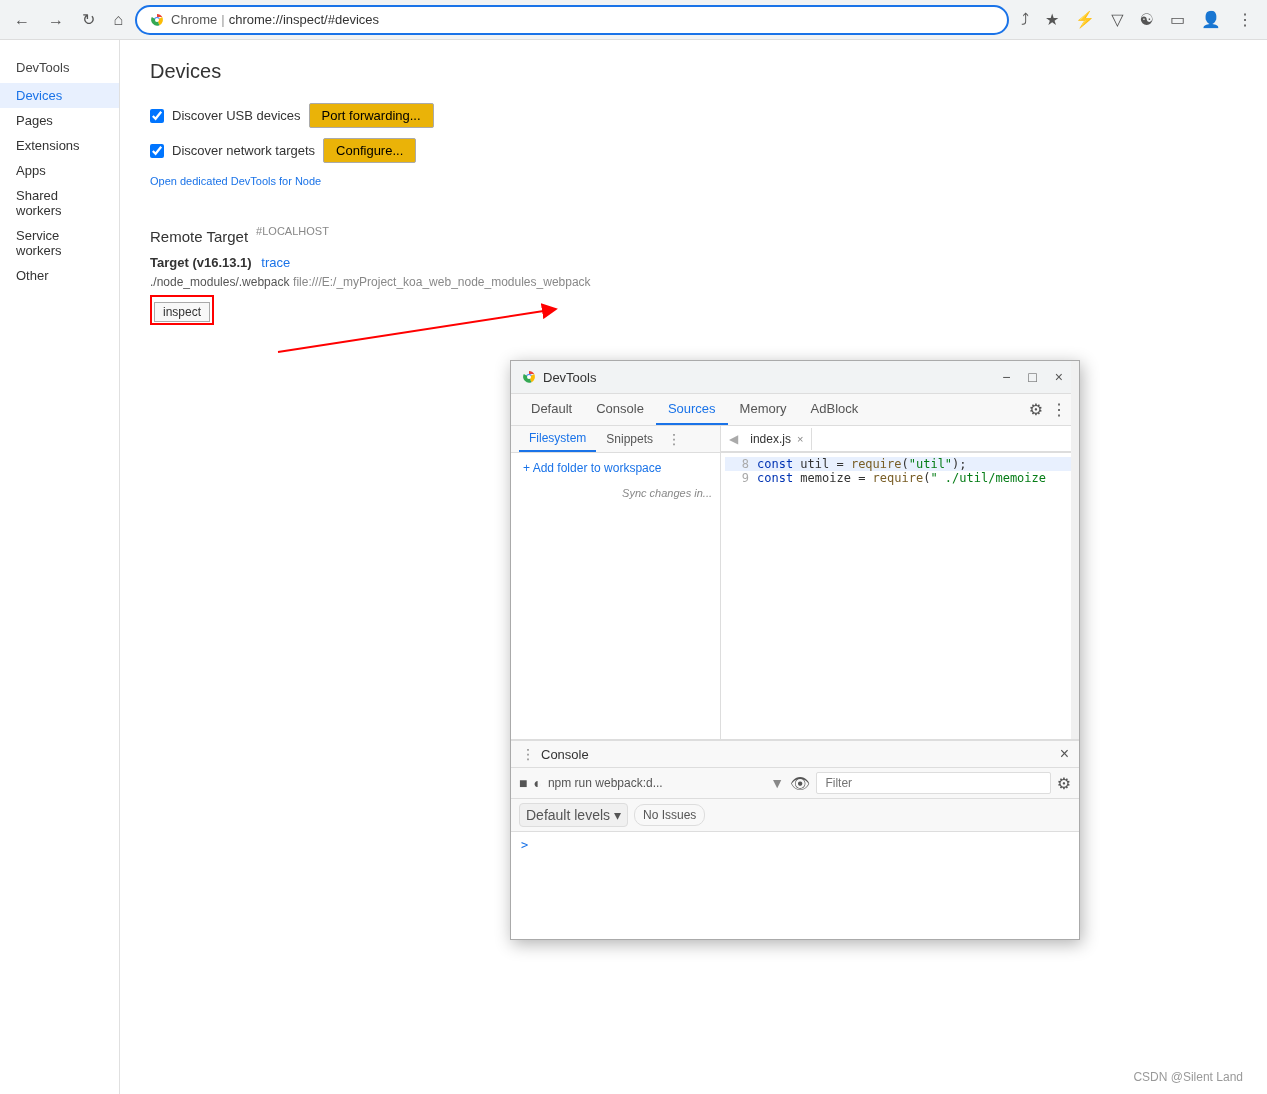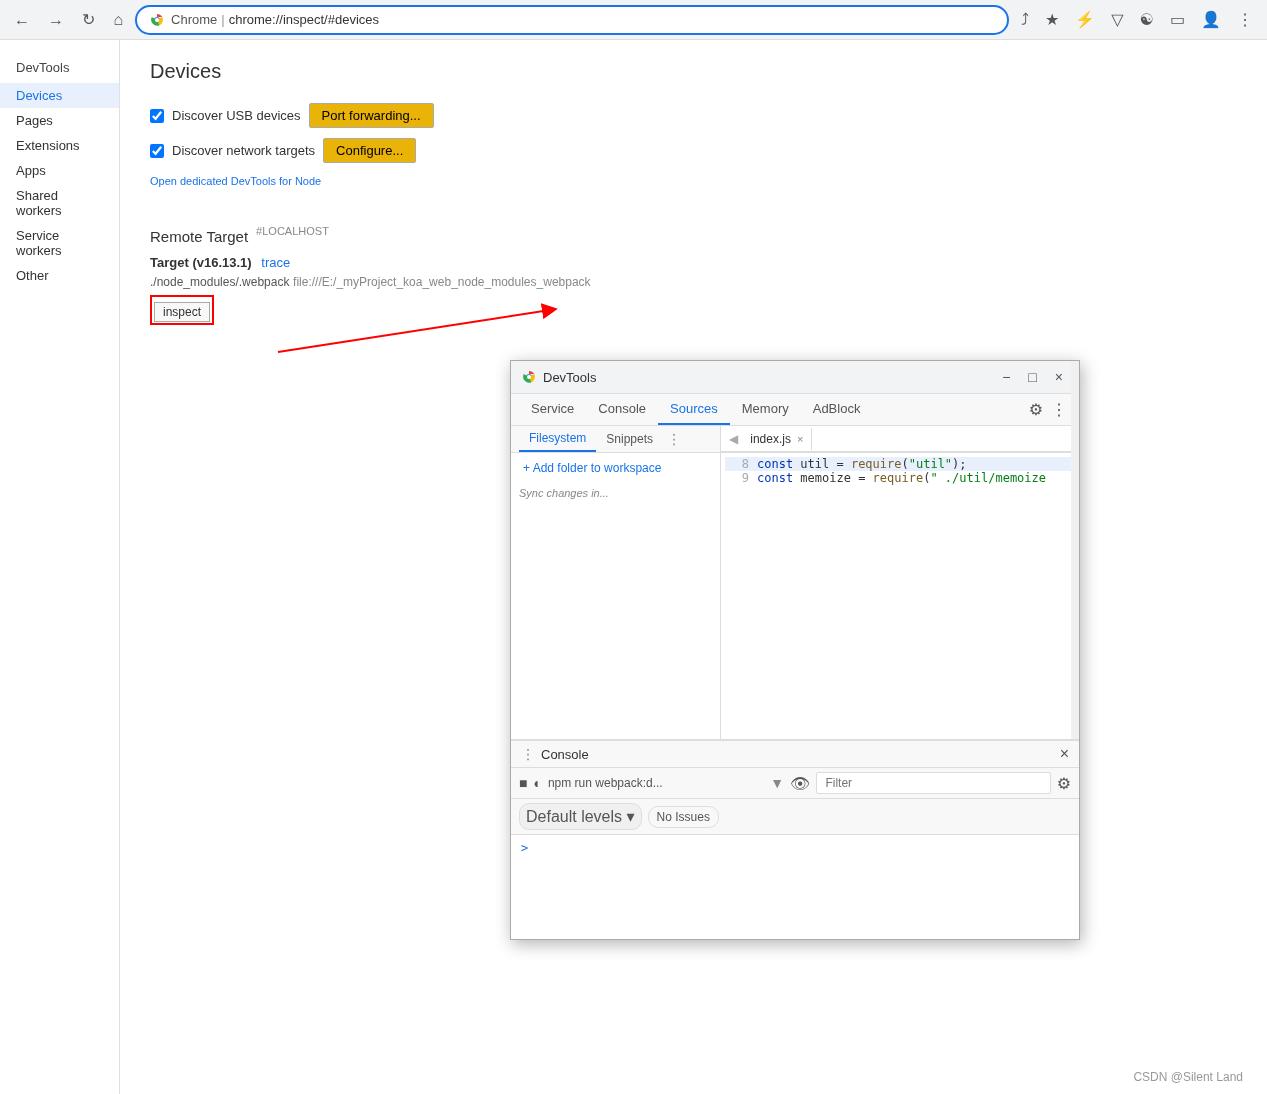--- a/index.html
+++ b/index.html
@@ -88,21 +88,21 @@
     .sources-sub-tabs { display: flex; align-items: center; border-bottom: 1px solid #ddd; padding: 0 8px; background: #f8f8f8; }
     .sources-sub-tab { padding: 5px 10px; font-size: 12px; cursor: pointer; color: #555; }
     .sources-sub-tab.active { color: #1a73e8; border-bottom: 2px solid #1a73e8; }
     .sources-sub-more { font-size: 14px; color: #888; cursor: pointer; padding: 4px; }
     .sources-file-tabs { display: flex; align-items: center; border-bottom: 1px solid #ddd; padding: 0 4px; background: #fff; font-size: 12px; }
     .file-tab { display: flex; align-items: center; gap: 4px; padding: 4px 8px; border-right: 1px solid #ddd; cursor: pointer; background: #fff; }
     .file-tab .close-x { font-size: 11px; color: #888; margin-left: 2px; }
 
     
     .sources-content { display: flex; flex: 1; overflow: hidden; }
-    .sources-left { width: 210px; border-right: 1px solid #ddd; display: flex; flex-direction: column; overflow: hidden; }
+    .sources-left { width: 210px; border-right: 1px solid #ddd; display: flex; flex-direction: column; overflow: hidden; text-align: right; }
     .add-folder-btn { display: flex; align-items: center; gap: 4px; padding: 8px 12px; font-size: 12px; color: #1a73e8; cursor: pointer; }
     .sources-editor { flex: 1; overflow: hidden; display: flex; flex-direction: column; }
     .code-area { flex: 1; background: #fff; font-family: monospace; font-size: 12px; padding: 4px; overflow: hidden; position: relative; }
     .code-line { display: flex; }
     .line-num { color: #aaa; min-width: 24px; text-align: right; margin-right: 8px; user-select: none; }
     .code-text { color: #333; white-space: pre; }
     .code-text .kw { color: #0033b3; }
     .code-text .fn { color: #795E26; }
     .code-text .str { color: #067D17; }
     .code-highlight { background: #e8f0fe; }
@@ -140,21 +140,21 @@
       height: 200px;
       background: #fff;
       border-top: 2px solid #ddd;
       display: flex; flex-direction: column;
     }
     .console-titlebar { display: flex; align-items: center; padding: 4px 10px; border-bottom: 1px solid #ddd; background: #f8f8f8; gap: 6px; }
     .console-title { font-size: 13px; font-weight: 500; flex: 1; }
     .console-close { font-size: 16px; color: #555; cursor: pointer; background: none; border: none; }
     .console-toolbar { display: flex; align-items: center; padding: 4px 8px; border-bottom: 1px solid #ddd; background: #f8f8f8; gap: 6px; }
     .console-filter { flex: 1; border: 1px solid #ddd; padding: 3px 8px; font-size: 12px; outline: none; border-radius: 2px; }
-    .console-levels { font-size: 16px; color: #555; cursor: pointer; padding: 3px 6px; background: #f0f0f0; border: 1px solid #ddd; border-radius: 10px; }
+    .console-levels { font-size: 14px; color: #555; cursor: pointer; padding: 3px 6px; background: #f0f0f0; border: 1px solid #ddd; border-radius: 4px; }
     .console-no-issues { font-size: 12px; color: #555; padding: 3px 8px; border: 1px solid #ddd; border-radius: 10px; background: #f8f8f8; }
     .console-content { flex: 1; padding: 6px 10px; font-family: monospace; font-size: 12px; overflow-y: auto; }
     .console-prompt { color: #1a73e8; }
 
     
     ::-webkit-scrollbar { width: 6px; height: 6px; }
     ::-webkit-scrollbar-track { background: #f1f1f1; }
     ::-webkit-scrollbar-thumb { background: #ccc; border-radius: 3px; }
 
     
@@ -264,21 +264,21 @@
           <path d="M10.5 13.196A6 6 0 0 1 2.804 5L8 8z" fill="#34a853"></path>
           <circle cx="8" cy="8" r="2" fill="#fff"></circle>
         </svg>
         <span class="devtools-title">DevTools</span>
         <button class="devtools-ctrl-btn">−</button>
         <button class="devtools-ctrl-btn">□</button>
         <button class="devtools-ctrl-btn">×</button>
       </div>
 
       <div class="devtools-tabs">
-        <div class="devtools-tab">Service</div>
+        <div class="devtools-tab">Default</div>
         <div class="devtools-tab">Console</div>
         <div class="devtools-tab active">Sources</div>
         <div class="devtools-tab">Memory</div>
         <div class="devtools-tab">AdBlock</div>
         <div style="flex:1;"></div>
         <span class="devtools-tab-gear">⚙</span>
         <span class="devtools-tab-more">⋮</span>
       </div>
 
       <div class="sources-panel">

